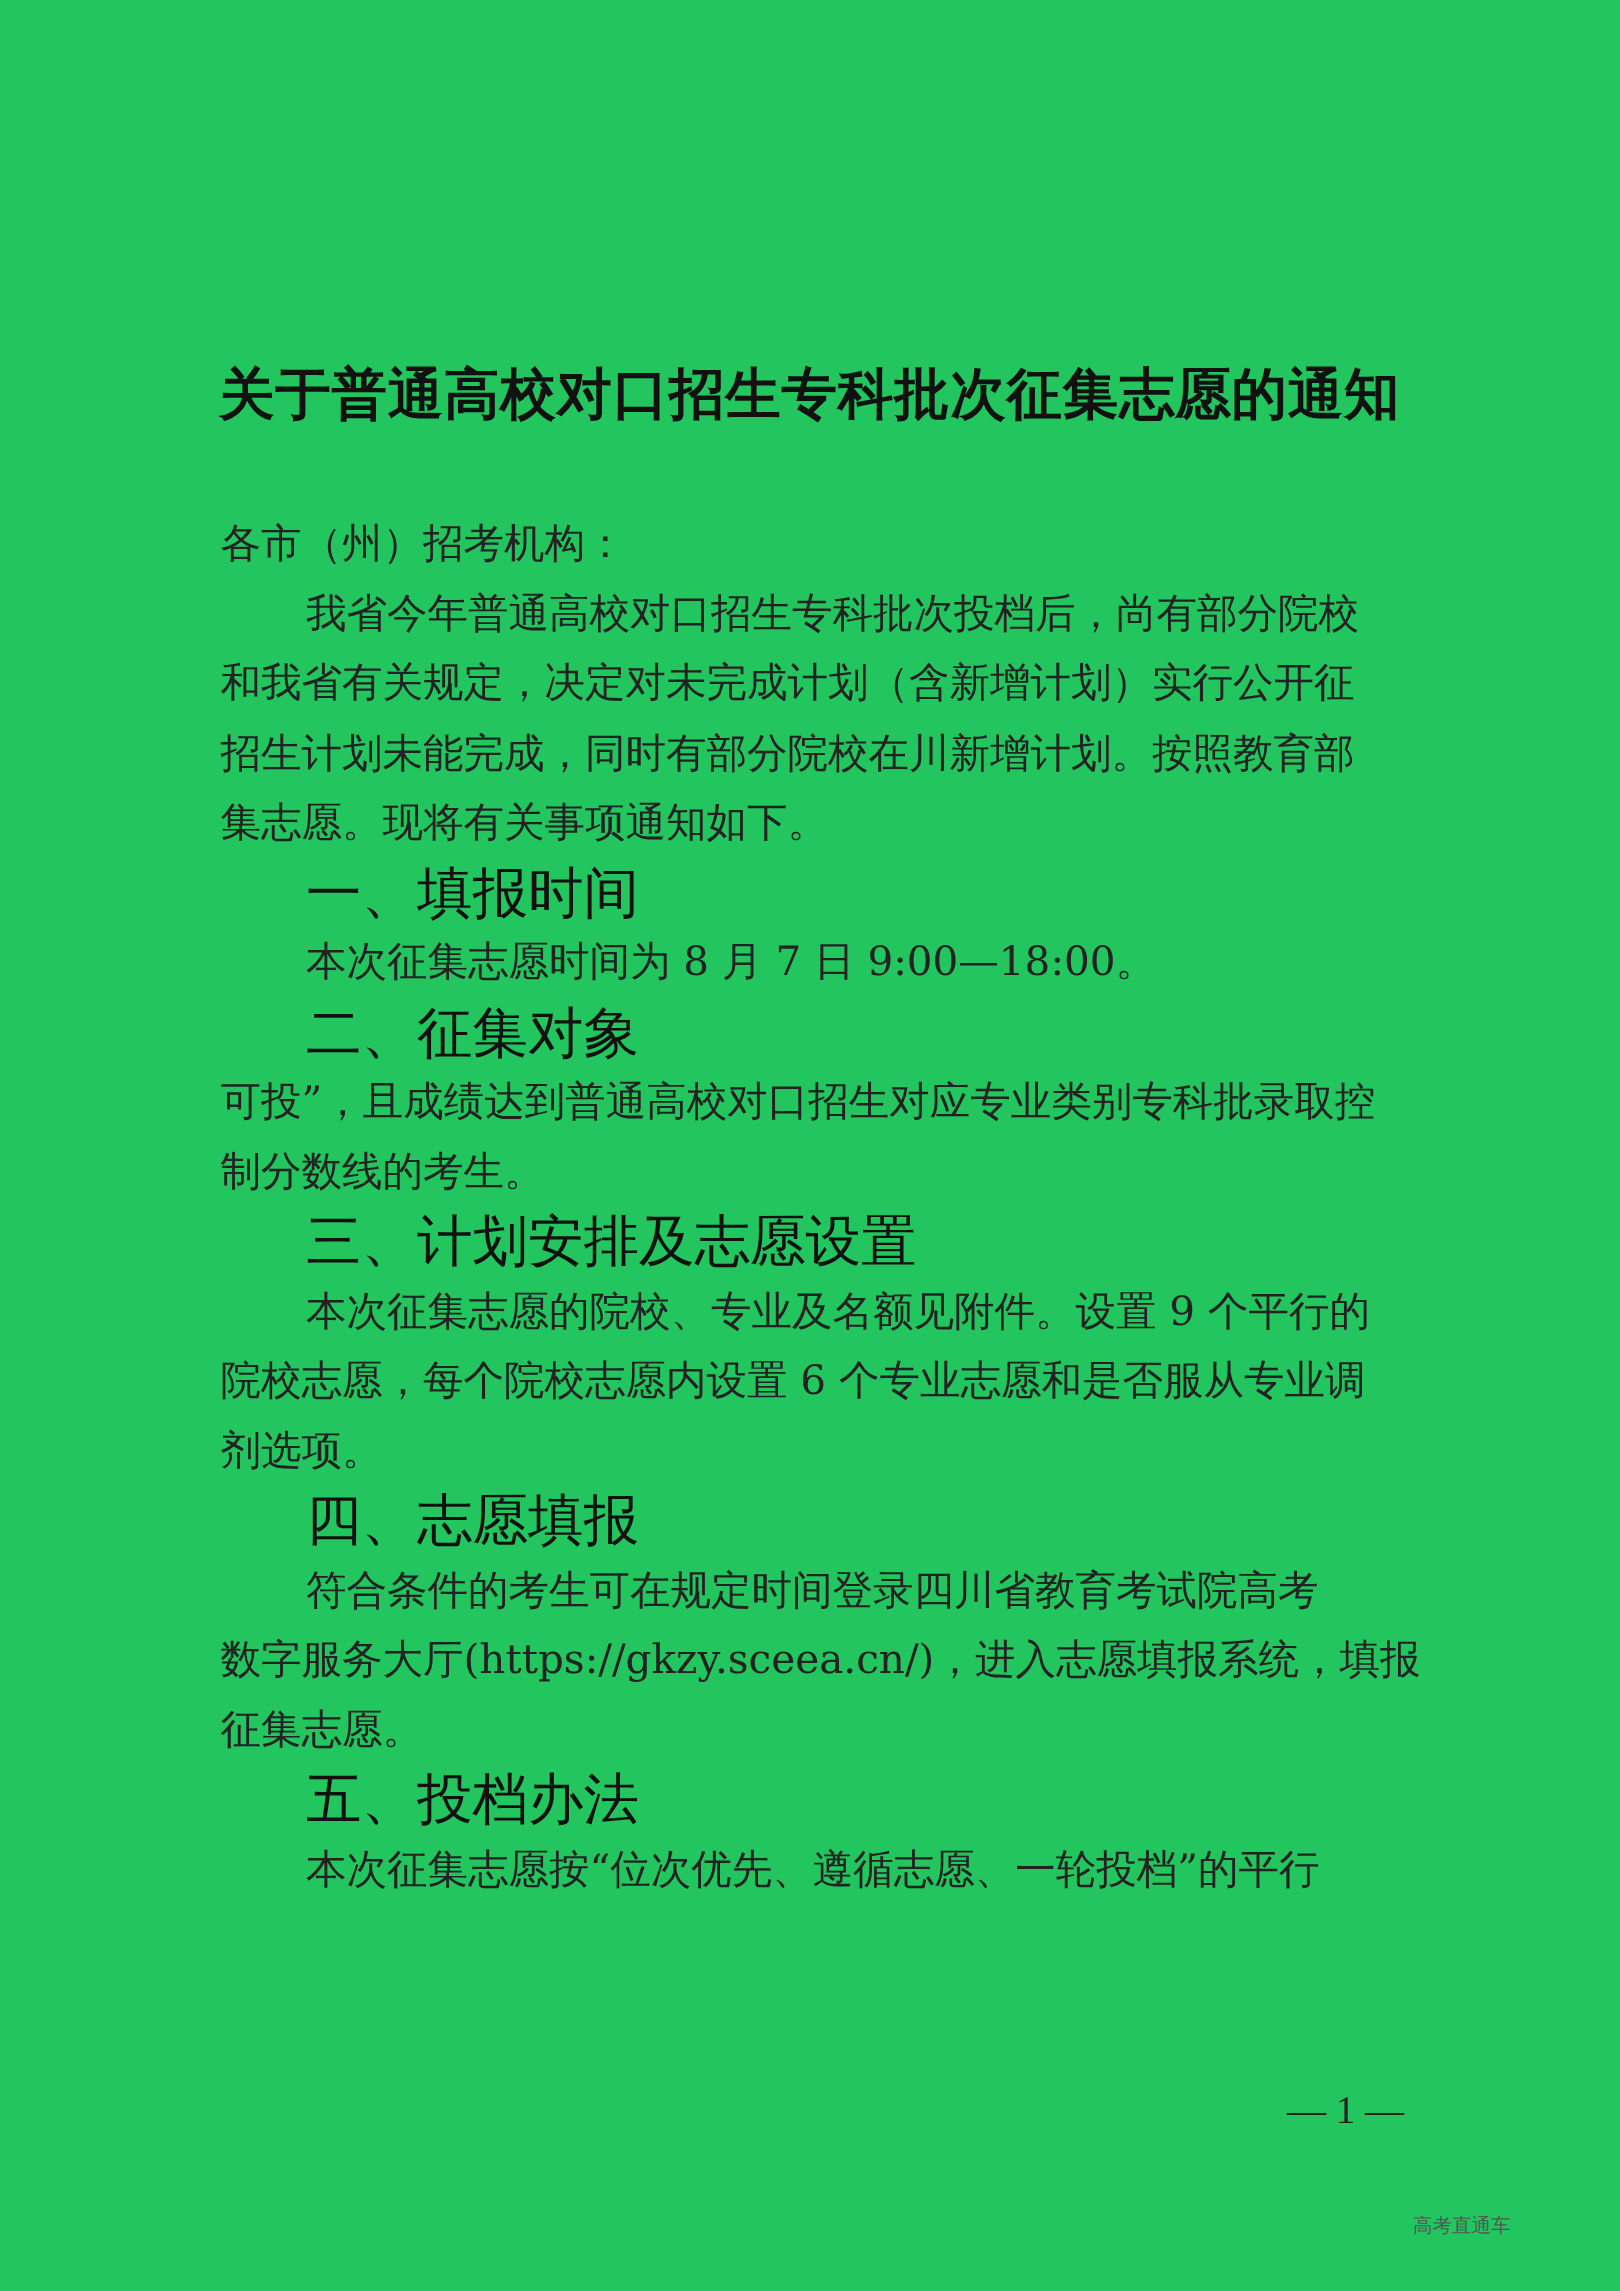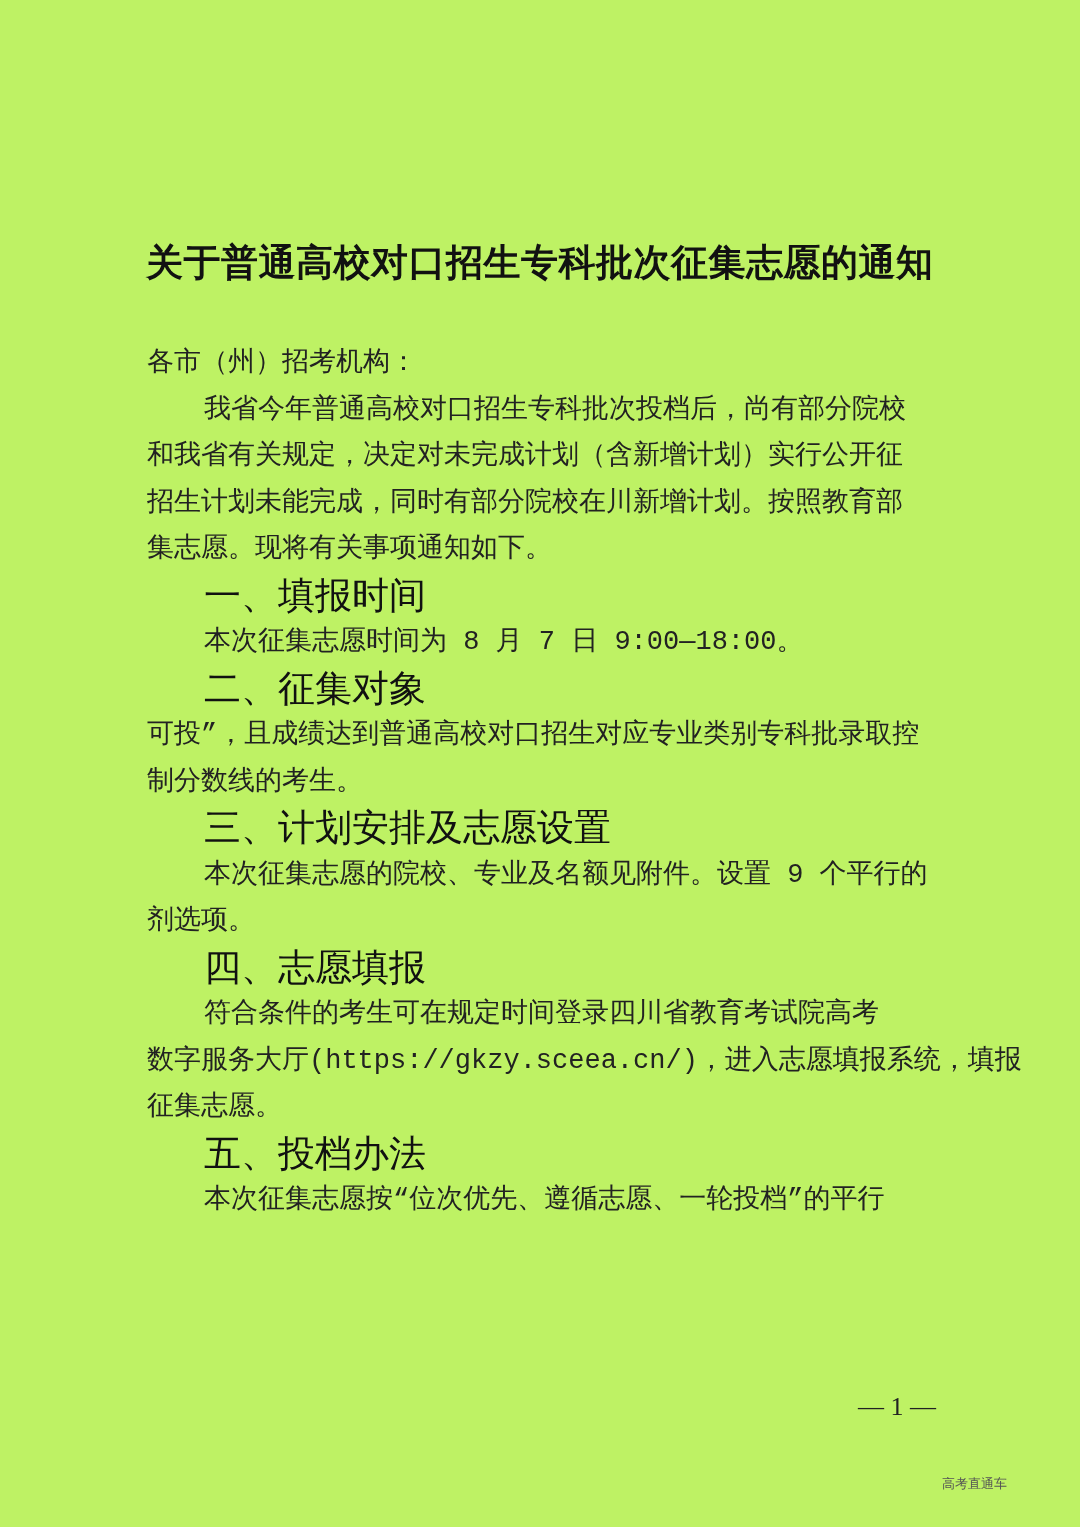--- a/index.html
+++ b/index.html
@@ -1,30 +1,30 @@
 <!DOCTYPE html>
 <html><head>
 <meta charset="utf-8">
 <style>
   html, body { margin: 0; padding: 0; background: #ffffff; }
   body { width: 1080px; height: 1527px; position: relative; overflow: hidden; color: #1a1a1a; }
-  .page { position: absolute; left: 0; top: 0; width: 1080px; height: 1527px; background: #bef264; }
+  .page { position: absolute; left: 0; top: 0; width: 1080px; height: 1527px; background: #22c55e; }
   .title {
     position: absolute; left: 146px; top: 236px; width: 800px;
     font-family: "DejaVu Serif", "Liberation Serif", serif;
     font-weight: bold; font-size: 37px; line-height: 52px; letter-spacing: 0.5px;
     color: #111; white-space: nowrap;
   }
   .body-text {
     position: absolute; left: 147px; top: 340px; width: 800px;
     font-family: "DejaVu Serif", "Liberation Serif", serif;
     font-size: 27px; line-height: 46.5px; color: #222;
     text-align: justify;
   }
-  .line { display: block; white-space: nowrap; height: 46.5px; font-family: Liberation Mono, monospace; }
+  .line { display: block; white-space: nowrap; height: 46.5px; }
   .indent { padding-left: 57px; }
   .heading { font-family: "DejaVu Sans", "Liberation Sans", sans-serif; font-weight: normal; font-size: 37px; color: #111; padding-left: 57px; }
   .page-number {
     position: absolute; left: 858px; top: 1392px;
     font-family: "Liberation Serif", "DejaVu Serif", serif; font-size: 26px; color: #222;
   }
   .watermark {
     position: absolute; left: 942px; top: 1475px;
     font-family: "DejaVu Sans", "Liberation Sans", sans-serif; font-size: 13px; color: #555;
   }
@@ -46,20 +46,21 @@
 
     <span class="line heading">一、填报时间</span>
     <span class="line indent">本次征集志愿时间为 8 月 7 日 9:00—18:00。</span>
 
     <span class="line heading">二、征集对象</span>
     <span class="line">可投”，且成绩达到普通高校对口招生对应专业类别专科批录取控</span>
     <span class="line">制分数线的考生。</span>
 
     <span class="line heading">三、计划安排及志愿设置</span>
     <span class="line indent">本次征集志愿的院校、专业及名额见附件。设置 9 个平行的</span>
+    <span class="line">院校志愿，每个院校志愿内设置 6 个专业志愿和是否服从专业调</span>
     <span class="line">剂选项。</span>
 
     <span class="line heading">四、志愿填报</span>
     <span class="line indent">符合条件的考生可在规定时间登录四川省教育考试院高考</span>
     <span class="line">数字服务大厅(https://gkzy.sceea.cn/)，进入志愿填报系统，填报</span>
     <span class="line">征集志愿。</span>
 
     <span class="line heading">五、投档办法</span>
     <span class="line indent">本次征集志愿按“位次优先、遵循志愿、一轮投档”的平行</span>
   </div>

